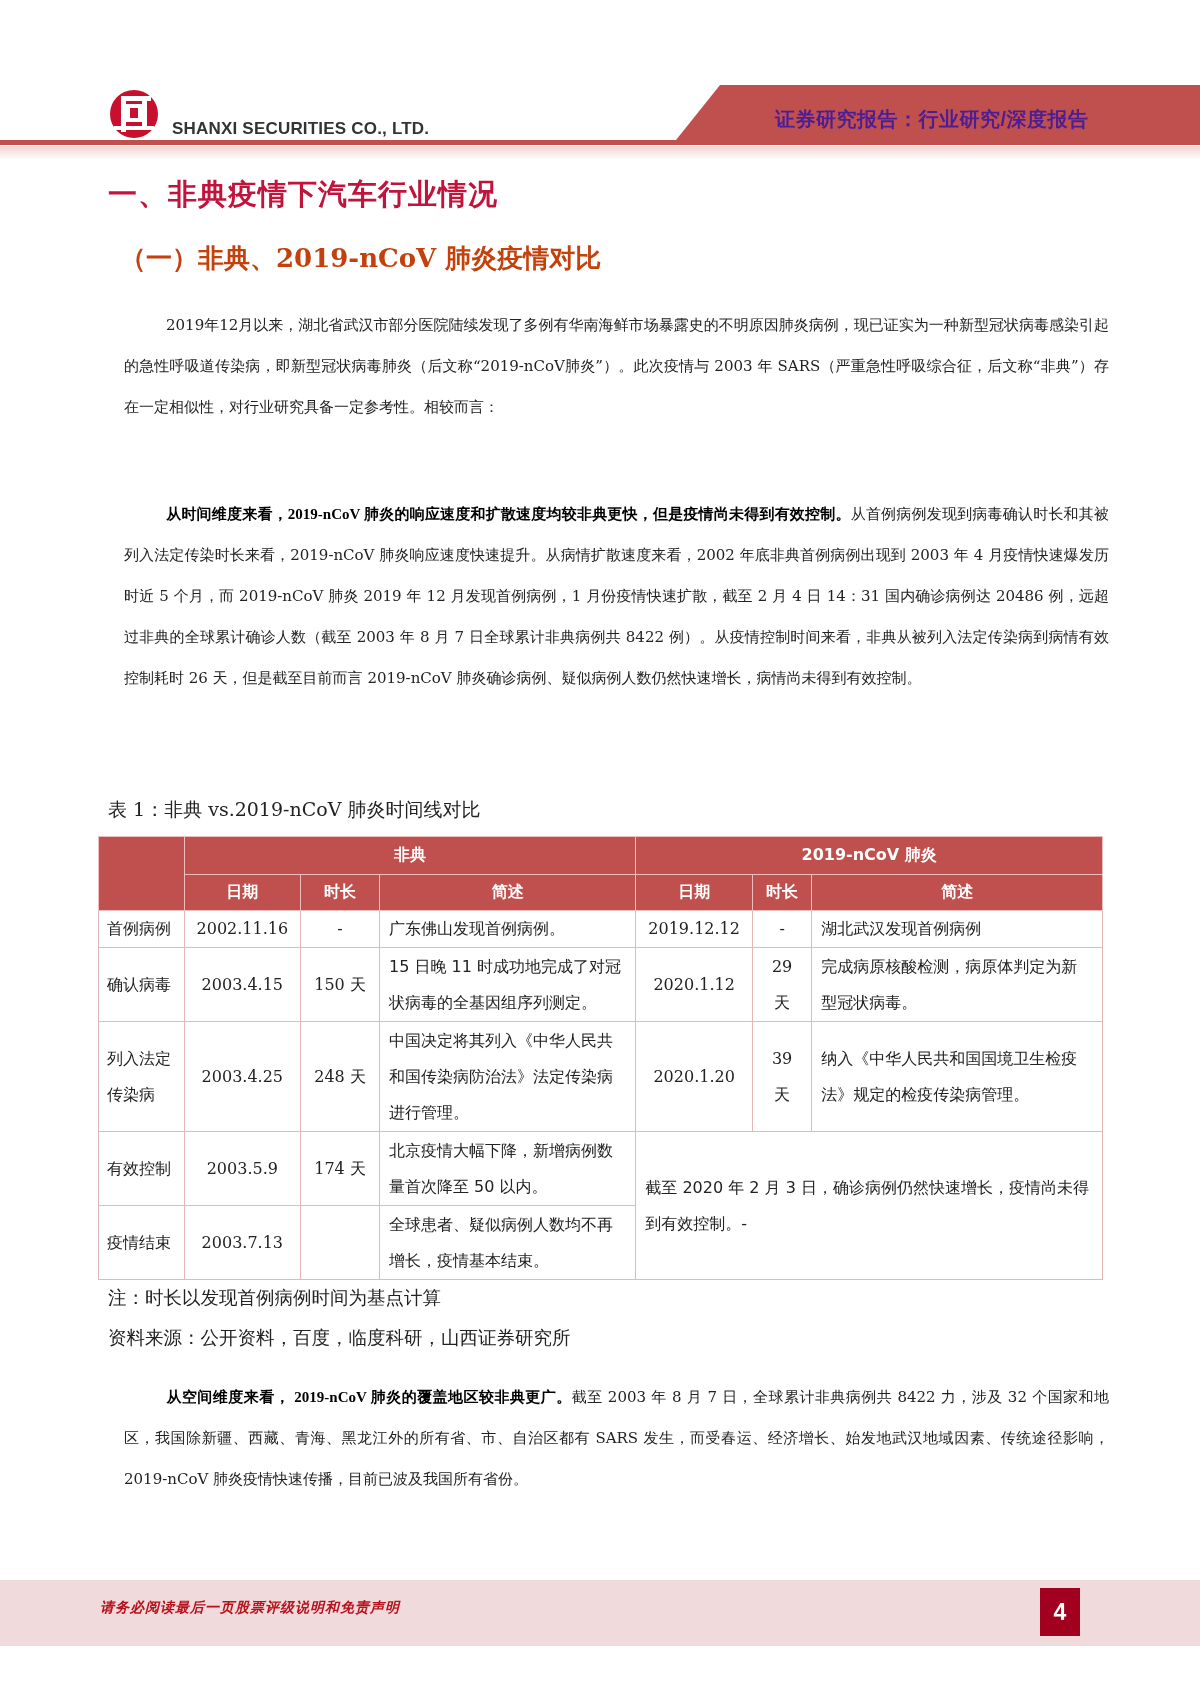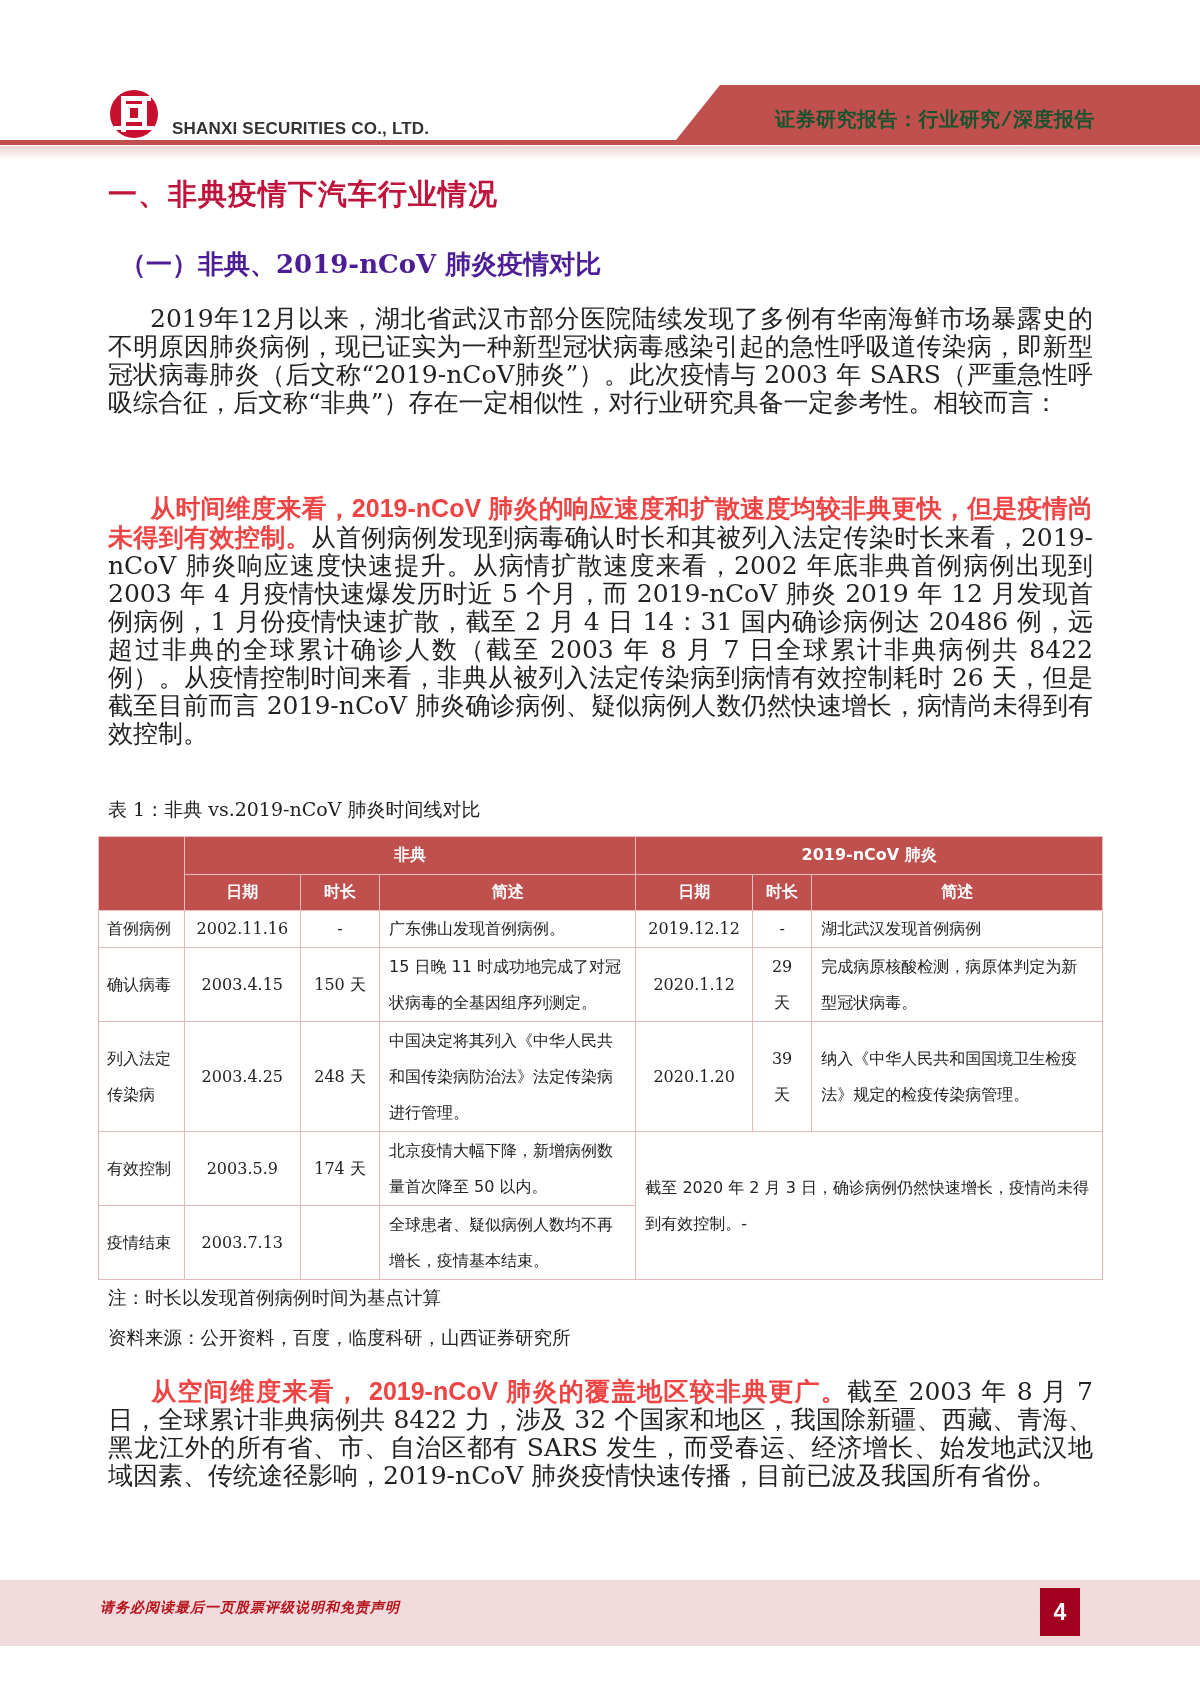--- a/index.html
+++ b/index.html
@@ -5,31 +5,31 @@
   * { margin: 0; padding: 0; box-sizing: border-box; }
   html, body { width: 1200px; height: 1698px; background: #ffffff; overflow: hidden; }
   body { position: relative; font-family: "DejaVu Serif", "Liberation Serif", serif; color: #222; }
 
   
   .header { position: absolute; left: 0; top: 0; width: 1200px; height: 165px; }
   .logo { position: absolute; left: 108px; top: 88px; width: 52px; height: 52px; }
   .company-cn { position: absolute; left: 172px; top: 88px; font-family: "DejaVu Sans", sans-serif; font-weight: bold; font-size: 25px; letter-spacing: 4px; color: #2b2b2b; }
   .company-en { position: absolute; left: 172px; top: 119px; font-family: "Liberation Sans", sans-serif; font-weight: bold; font-size: 17px; color: #333; letter-spacing: 0.2px; }
   .banner { position: absolute; left: 0; top: 85px; width: 1200px; height: 60px; }
-  .banner-text { position: absolute; left: 775px; top: 106px; color: #14532d; font-family: Liberation Mono, monospace; font-weight: bold; font-size: 20px; letter-spacing: 0.5px; }
+  .banner-text { position: absolute; left: 775px; top: 106px; color: #4c1d95; font-family: Liberation Sans, sans-serif; font-weight: bold; font-size: 20px; letter-spacing: 0.5px; }
   .header-shadow { position: absolute; left: 0; top: 146px; width: 1200px; height: 14px; background: linear-gradient(#f1d3d3, #ffffff); }
 
   
   .h1 { position: absolute; left: 108px; top: 175px; font-family: "DejaVu Sans", sans-serif; font-weight: bold; font-size: 29px; color: #c0143c; letter-spacing: 1px; }
-  .h2 { position: absolute; left: 120px; top: 247px; font-family: "DejaVu Serif", serif; font-weight: bold; font-size: 26px; color: #4c1d95; }
+  .h2 { position: absolute; left: 120px; top: 241px; font-family: "DejaVu Serif", serif; font-weight: bold; font-size: 26px; color: #c2410c; }
 
   
-  .para { position: absolute; left: 108px; width: 985px; font-size: 25px; line-height: 28px; color: #222; text-align: justify; }
+  .para { position: absolute; left: 124px; width: 985px; font-size: 15px; line-height: 41px; color: #222; text-align: justify; }
   .para .indent { display: inline-block; width: 42px; }
-  .para b { font-family: Liberation Sans, sans-serif; font-weight: bold; color: #ef4444; }
+  .para b { font-family: Liberation Serif, serif; font-weight: bold; color: #000000; }
   .p1 { top: 305px; }
   .p2 { top: 494px; }
   .p3 { top: 1377px; }
 
   .table-caption { position: absolute; left: 108px; top: 797px; font-size: 19px; color: #222; }
 
   
   .tbl { position: absolute; left: 98px; top: 836px; width: 1005px; border-collapse: collapse; font-size: 16px; }
   .tbl td, .tbl th { border: 1.5px solid #e5b7b7; vertical-align: middle; }
   .tbl th { background: #c0504d; color: #ffffff; font-family: "DejaVu Sans", sans-serif; font-weight: bold; font-size: 16px; text-align: center; border-color: #eebdbd; }

